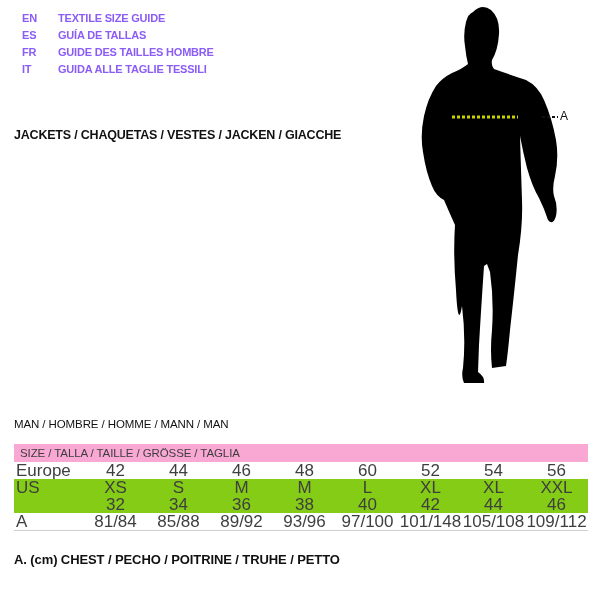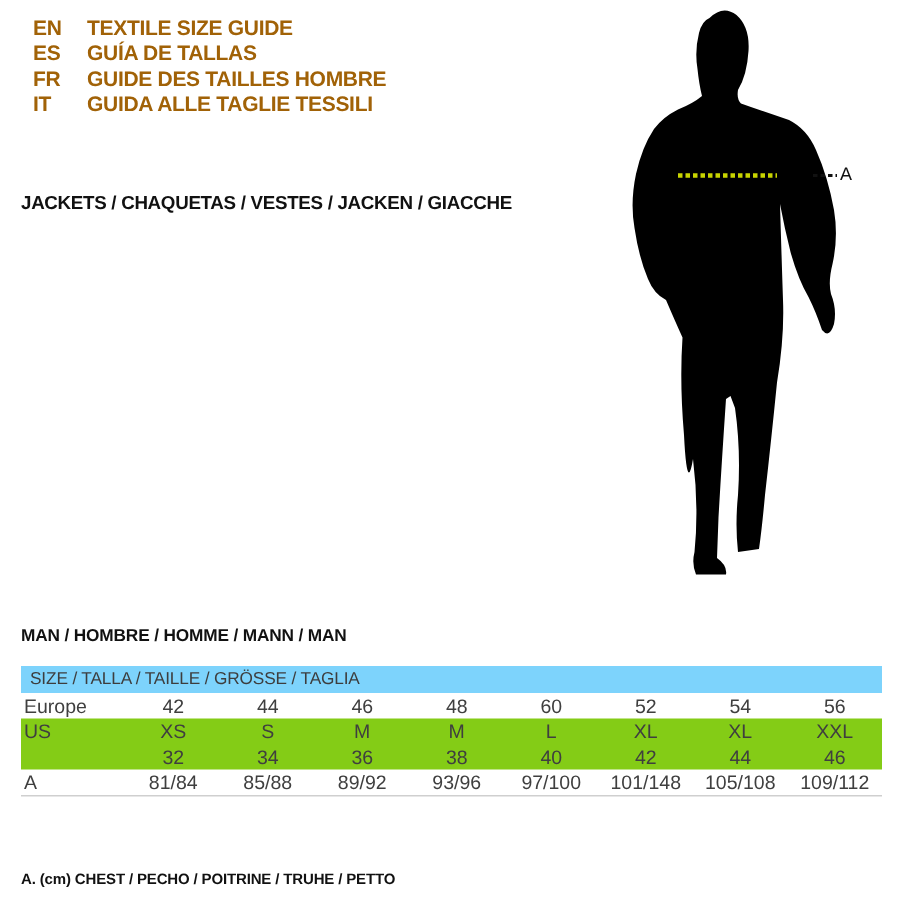--- a/index.html
+++ b/index.html
@@ -9,55 +9,55 @@
     font-family: "Liberation Sans", sans-serif;
     position: relative;
     color: #1a1a1a;
     overflow: hidden;
   }
   .canvas { position: absolute; left: 0; top: 0; width: 600px; height: 600px; }
 
   
   .lang-list { position: absolute; left: 22px; top: 10px; }
   .lang-row { display: flex; height: 17px; line-height: 17px;
-              font-size: 14px; font-weight: 700; letter-spacing: -0.2px; color: #a16207; }
+              font-size: 11px; font-weight: 700; letter-spacing: -0.2px; color: #8b5cf6; }
   .lang-code { width: 36px; }
   .lang-label { white-space: nowrap; }
 
   
   .cat-line { position: absolute; left: 14px; white-space: nowrap;
               font-size: 12.5px; font-weight: 700; letter-spacing: -0.2px; color: #111; }
   .cat-line.l1 { top: 110px; }
   .cat-line.l2 { top: 128px; }
 
   
   .figure-wrap { position: absolute; left: 400px; top: 0; width: 200px; height: 400px; }
   .figure-wrap svg { display: block; }
   .measure-label { position: absolute; left: 160px; top: 109px;
                    font-size: 12px; font-weight: 400; color: #111; }
 
   
   .section-title { position: absolute; left: 14px; top: 418px; white-space: nowrap;
-                   font-size: 11.5px; font-weight: 700; letter-spacing: -0.1px; color: #111; }
+                   font-size: 11.5px; font-weight: 400; letter-spacing: -0.1px; color: #111; }
 
   
   .size-table { position: absolute; left: 14px; top: 444px; width: 574px;
                 border-bottom: 1px solid #cfcfcf; }
-  .t-header { background: #7dd3fc; height: 18px; line-height: 18px;
+  .t-header { background: #f9a8d4; height: 18px; line-height: 18px;
               padding-left: 6px; box-sizing: border-box;
               font-size: 11.5px; font-weight: 400; color: #3d3d3d; letter-spacing: -0.1px; }
   .t-row { display: flex; height: 17px; line-height: 17px;
-           font-size: 13px; color: #3f3f3f; }
+           font-size: 17px; color: #3f3f3f; }
   .t-row.shaded { background: #84cc16; }
   .t-label { width: 70px; padding-left: 2px; box-sizing: border-box; text-align: left; }
   .t-val { flex: 1; text-align: center; }
 
   
-  .footnote { position: absolute; left: 14px; top: 581px; white-space: nowrap;
-              font-size: 10px; font-weight: 700; letter-spacing: -0.1px; color: #111; }
+  .footnote { position: absolute; left: 14px; top: 552px; white-space: nowrap;
+              font-size: 13px; font-weight: 700; letter-spacing: -0.1px; color: #111; }
 </style>
 </head>
 <body>
 
 <div class="canvas">
 
   <div class="lang-list">
     <div class="lang-row">
       <span class="lang-code">EN</span>
       <span class="lang-label">TEXTILE SIZE GUIDE</span>

